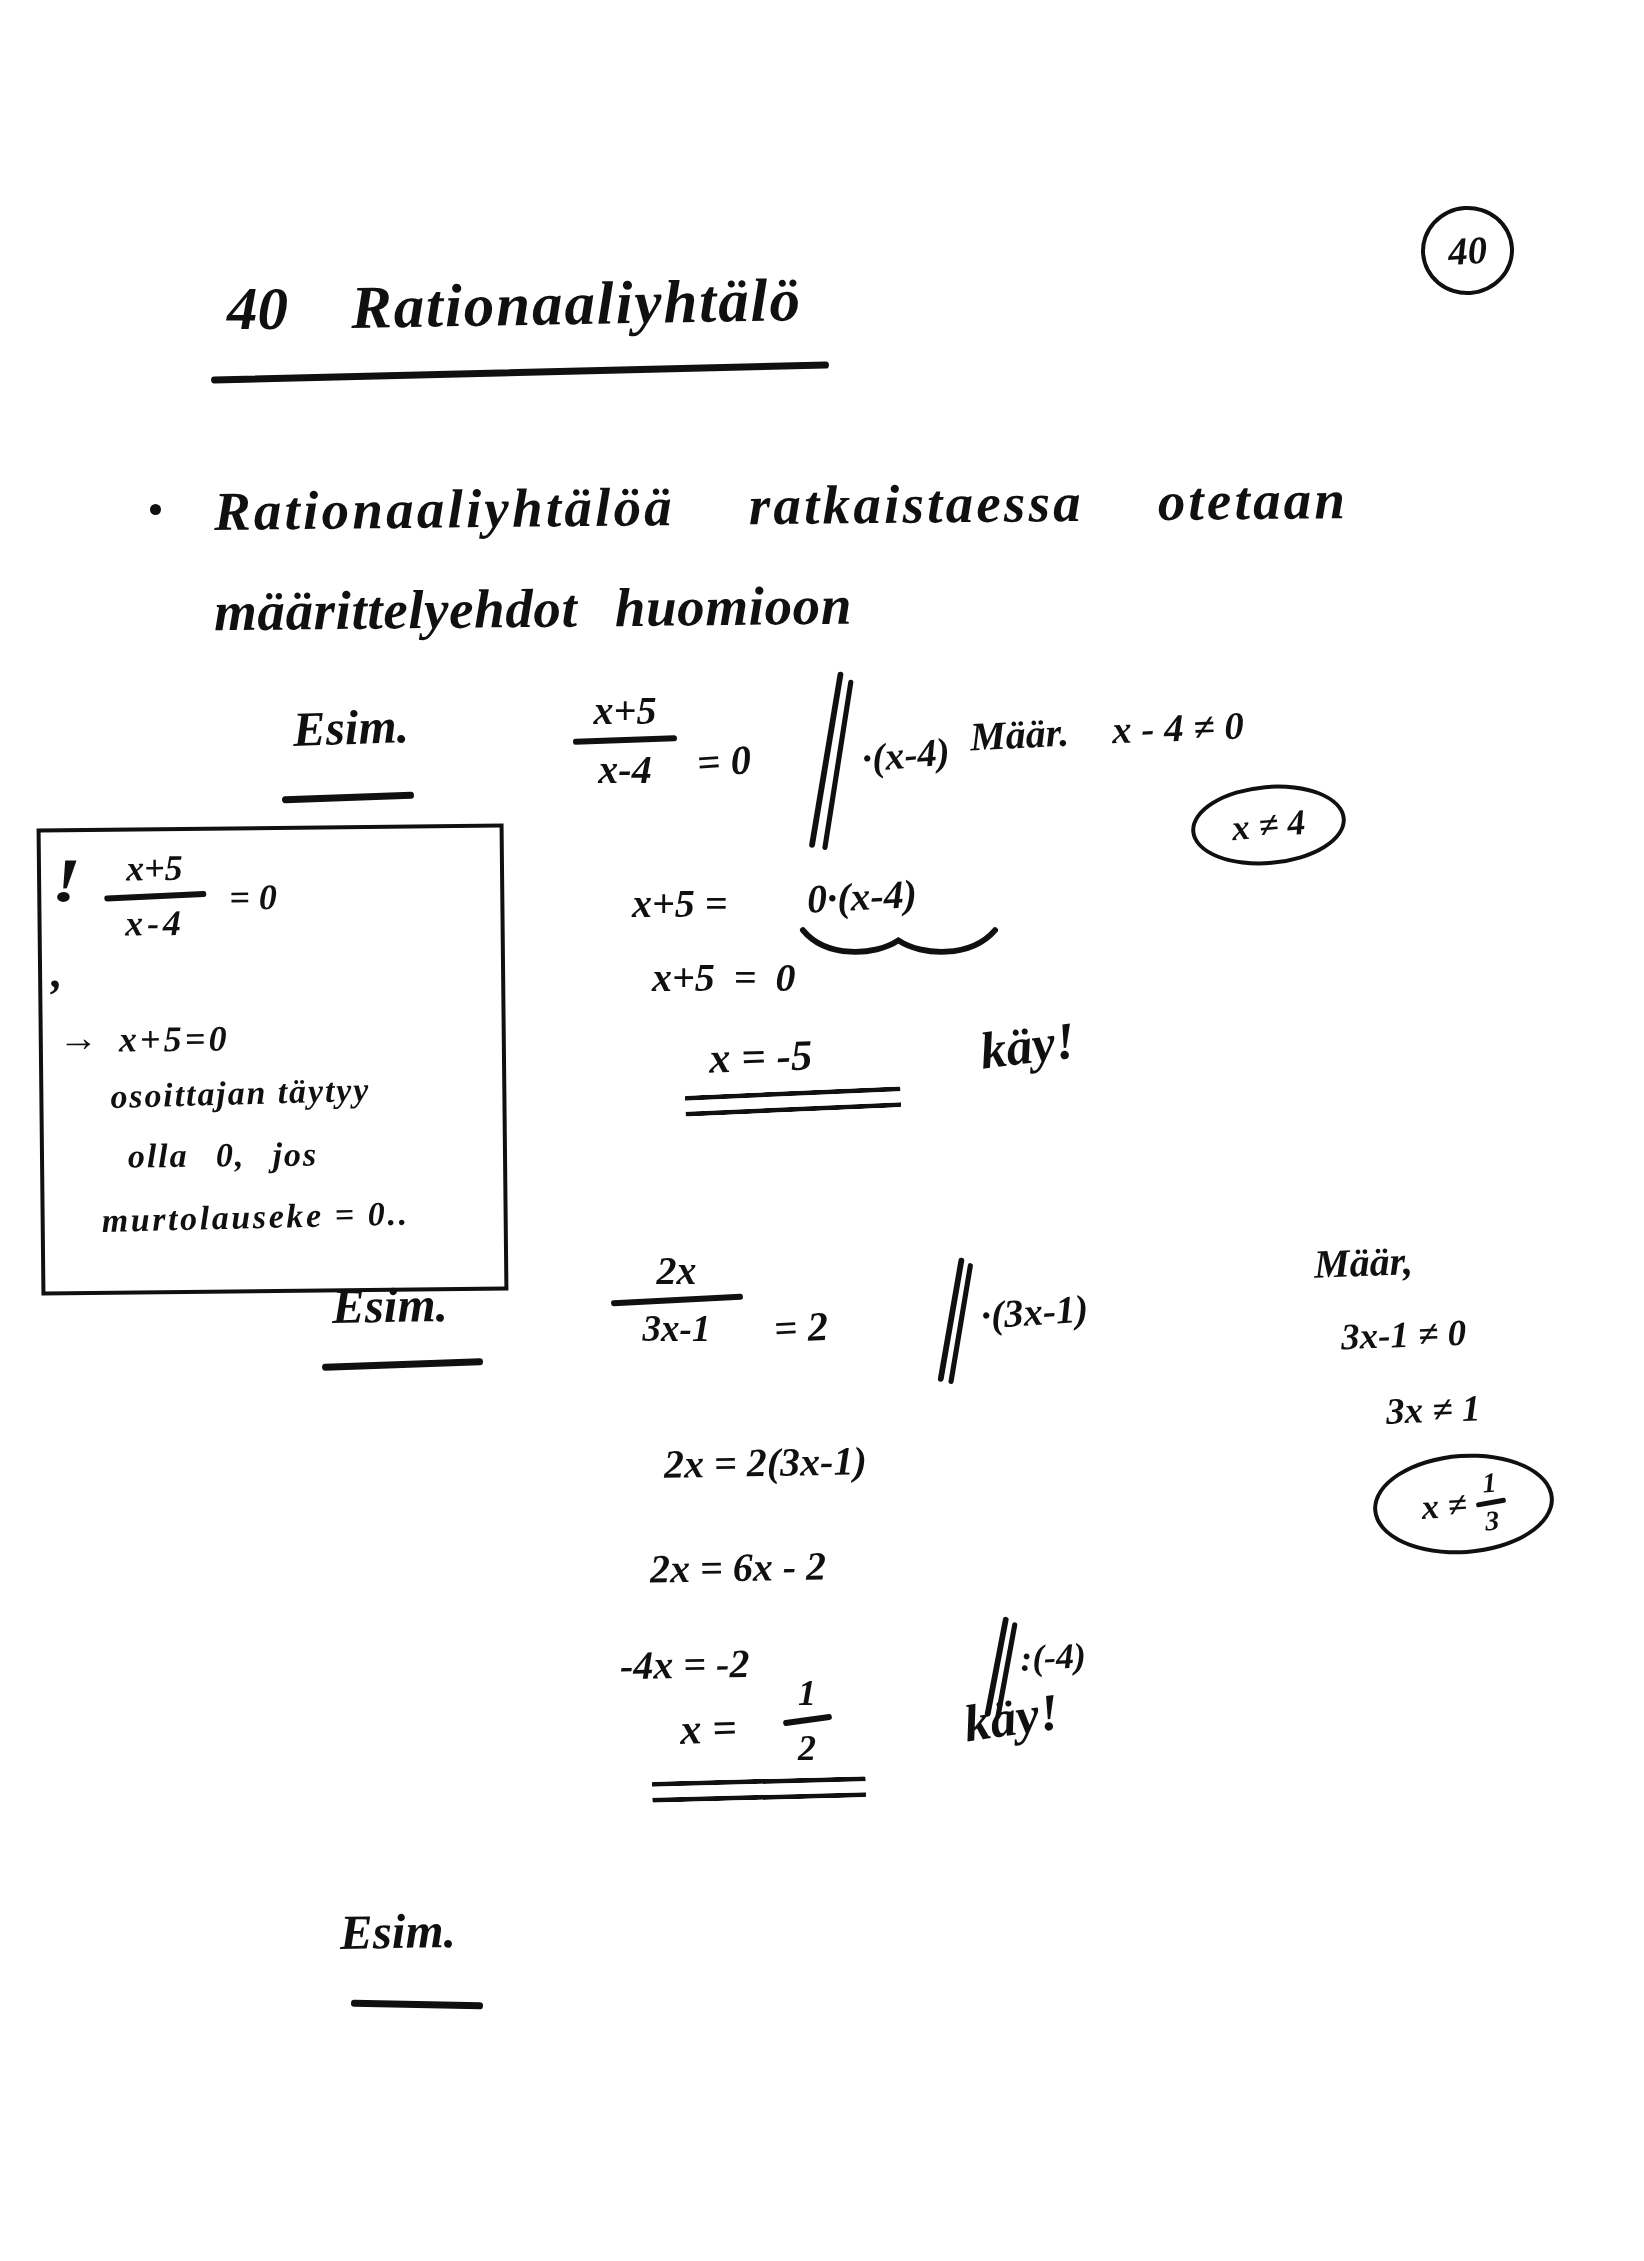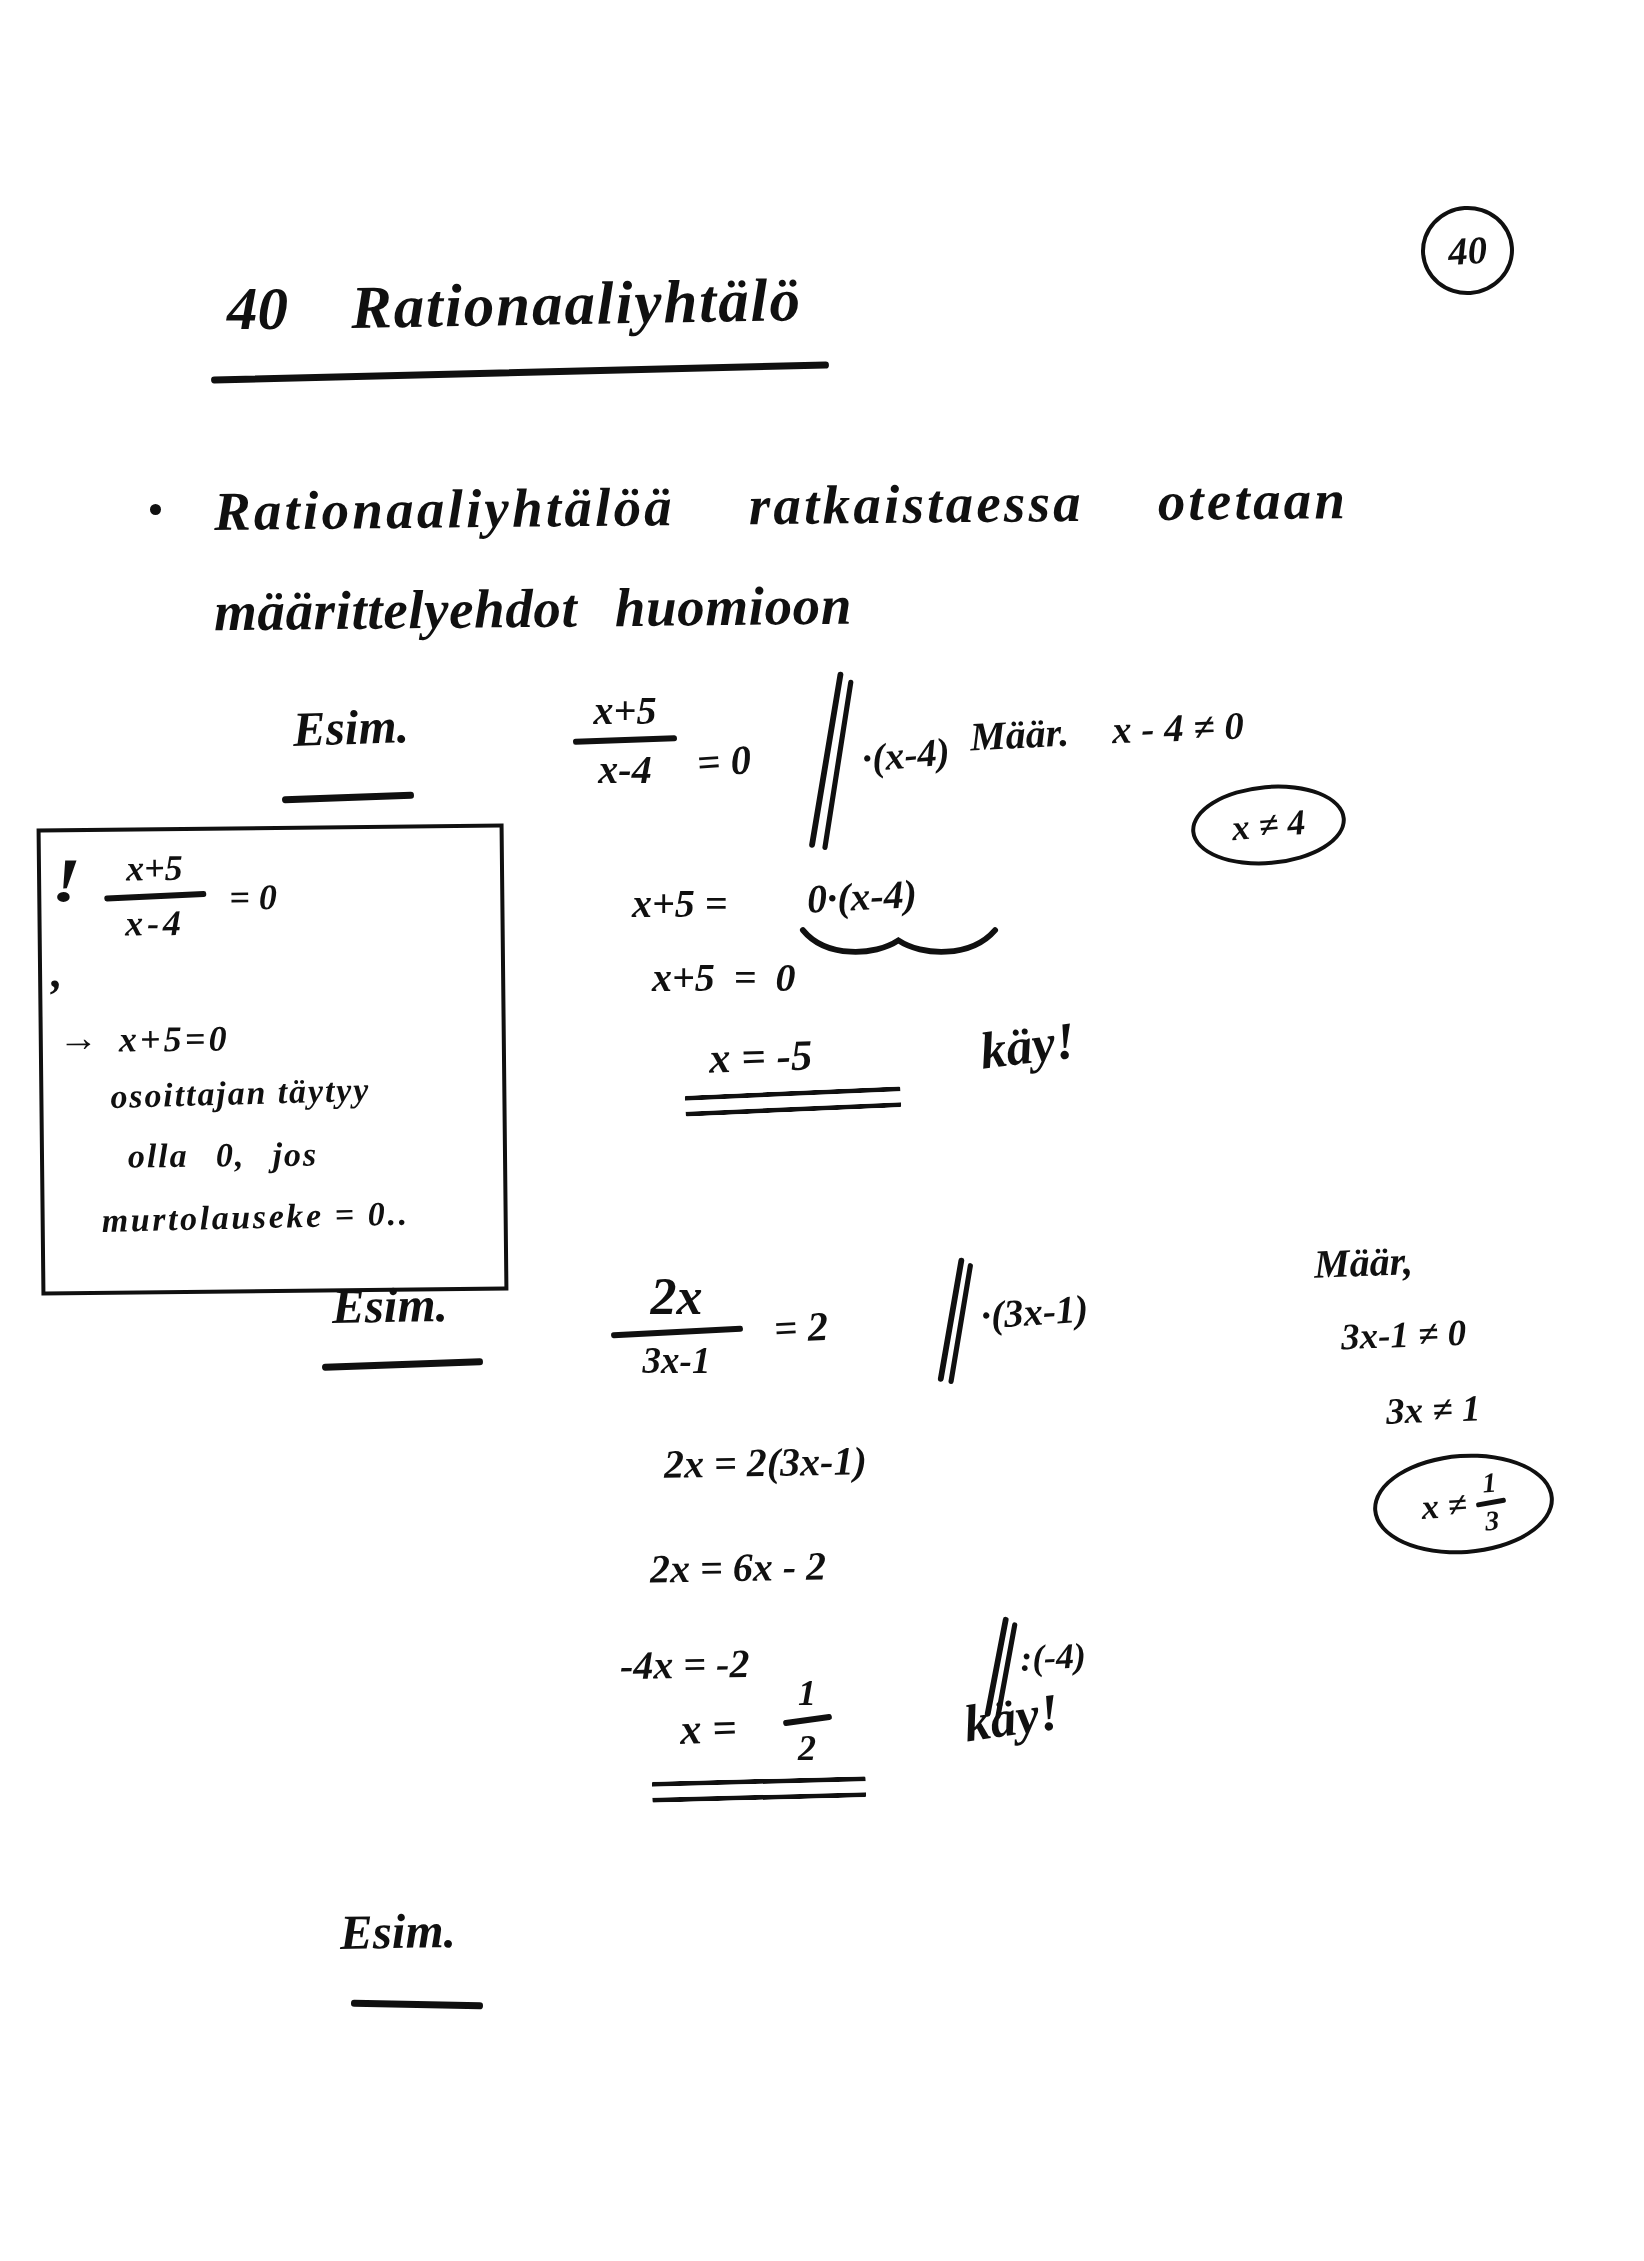--- a/index.html
+++ b/index.html
@@ -85,21 +85,21 @@
   </svg>
   <span class="hw" style="left:652px;top:958px;font-size:40px;word-spacing:9px;">x+5 = 0</span>
   <span class="hw" style="left:709px;top:1035px;font-size:43px;transform:rotate(-2deg);">x = -5</span>
   <div class="dblunder" style="left:685px;top:1091px;width:216px;transform:rotate(-2.5deg);"></div>
   <span class="hw" style="left:980px;top:1020px;font-size:52px;transform:rotate(-7deg);">käy!</span>
 
   <span class="hw" style="left:332px;top:1281px;font-size:49px;transform:rotate(-1deg);">Esim.</span>
   <div class="bar" style="left:322px;top:1361px;width:161px;height:7px;transform:rotate(-2deg);"></div>
 
   <div class="frac" style="left:609px;top:1251px;width:135px;">
-    <span class="num" style="font-size:52px;margin-top:20px;">2x</span>
+    <span class="num" style="font-size:40px;">2x</span>
     <span class="fbar" style="width:132px;transform:rotate(-3deg);"></span>
     <span class="den" style="font-size:37px;font-style:italic;">3x-1</span>
   </div>
   <span class="hw" style="left:774px;top:1307px;font-size:41px;transform:rotate(-3deg);">= 2</span>
 
   <svg class="ink" style="left:933px;top:1258px;" width="40" height="126" viewBox="0 0 62 196">
     <path d="M44 4 L12 188" stroke="#101010" stroke-width="9" stroke-linecap="round" fill="none"></path>
     <path d="M58 12 L28 192" stroke="#101010" stroke-width="8" stroke-linecap="round" fill="none"></path>
   </svg>
   <span class="hw" style="left:981px;top:1292px;font-size:39px;transform:rotate(-4deg);">·(3x-1)</span>

